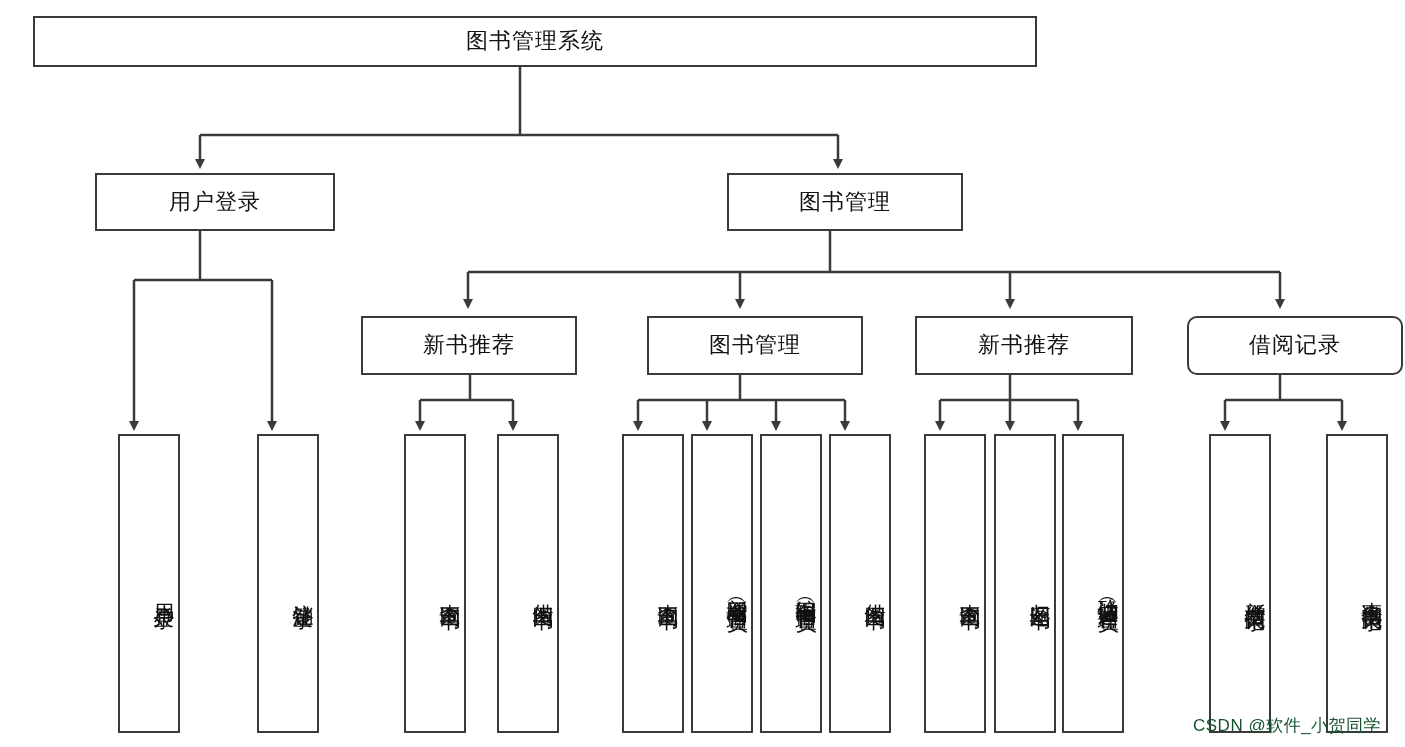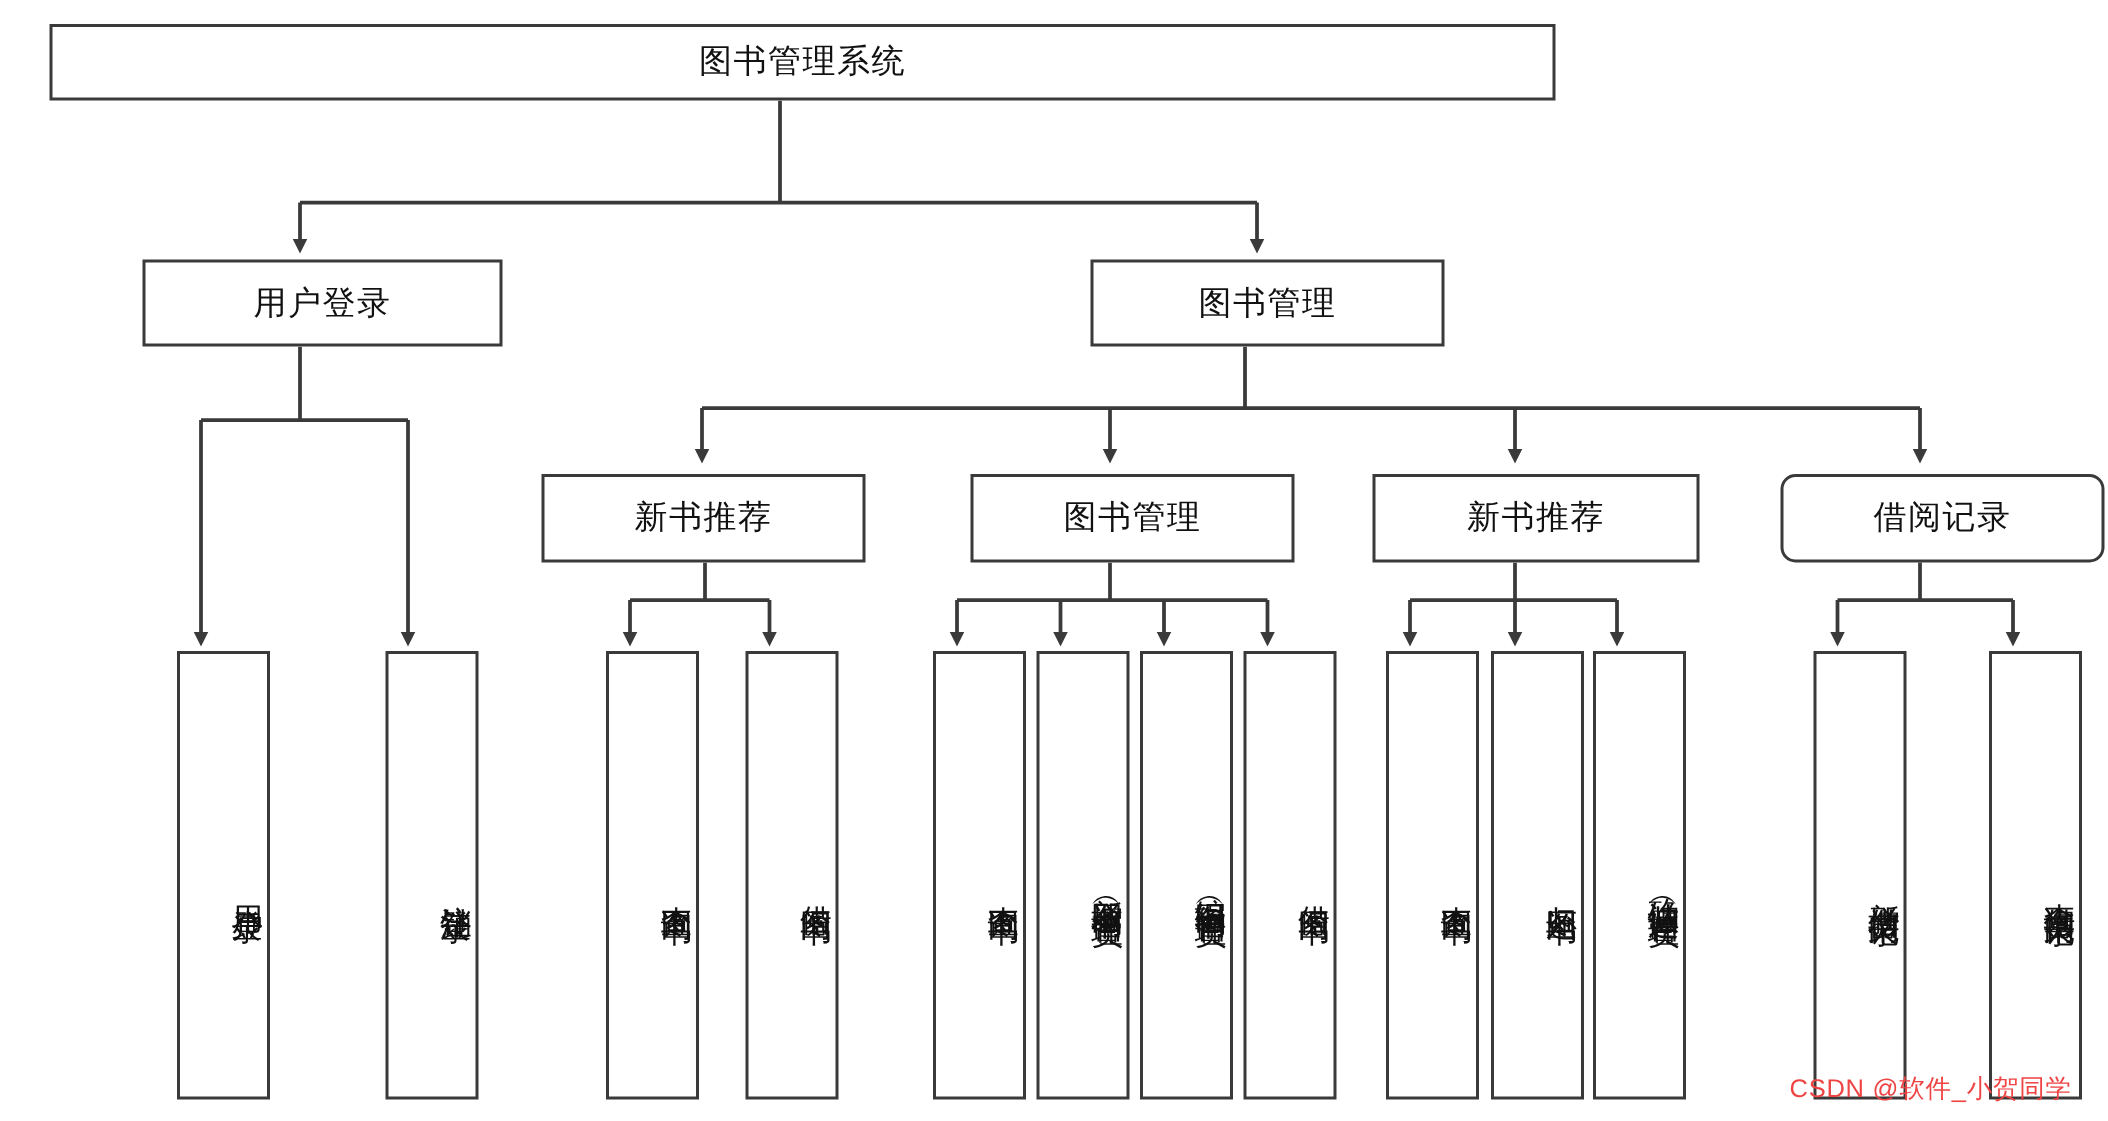--- a/index.html
+++ b/index.html
@@ -50,21 +50,21 @@
     top: 0;
     width: 1405px;
     height: 747px;
     pointer-events: none;
   }
   .watermark {
     position: absolute;
     left: 1193px;
     top: 714px;
     font-size: 17px;
-    color: #ef4444;
+    color: #14532d;
     white-space: nowrap;
     letter-spacing: 0.5px;
   }
 </style>
 </head>
 <body>
 
 <div id="canvas">
 
   <svg class="links" viewBox="0 0 1405 747">

